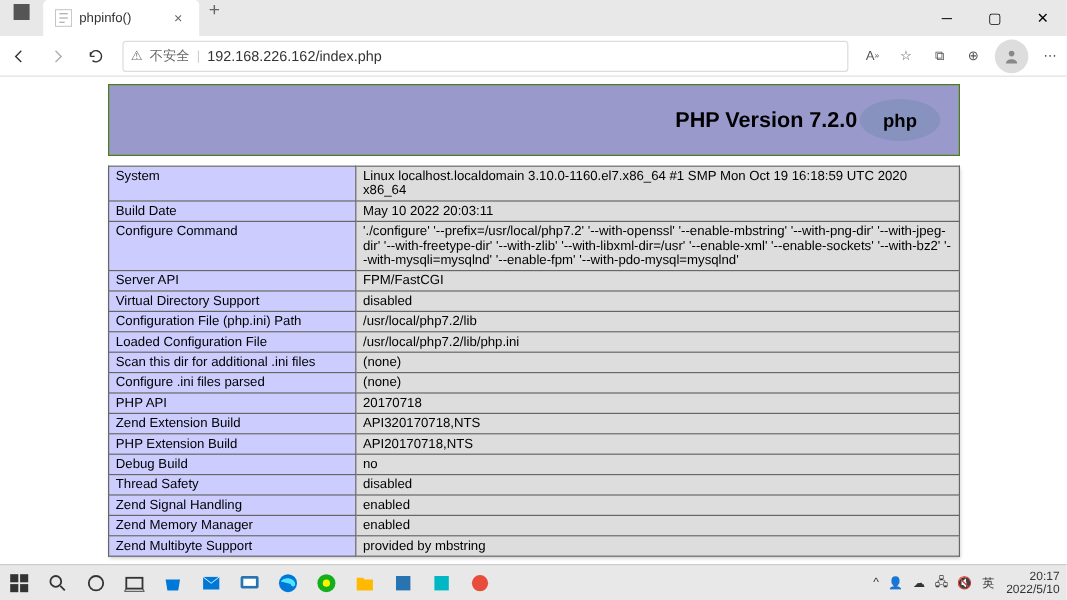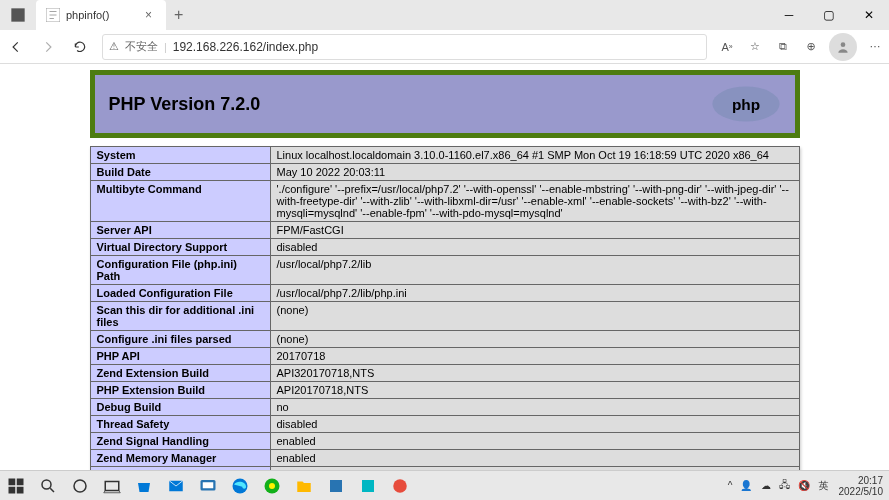--- a/index.html
+++ b/index.html
@@ -1,20 +1,20 @@
 <!DOCTYPE html>
 <html><head>
 <meta charset="utf-8">
 <style>
 * { margin: 0; padding: 0; box-sizing: border-box; }
 body { font-family: "Segoe UI", Tahoma, sans-serif; font-size: 11px; background: #fff; width: 889px; height: 500px; overflow: hidden; position: relative; }
 
 
 .browser-chrome { background: #f3f3f3; }
-.title-row { display: flex; align-items: center; height: 30px; background: #e8e8e8; }
+.title-row { display: flex; height: 30px; background: #e8e8e8; }
 .edge-icon { width: 20px; height: 20px; margin-left: 8px; display: inline-flex; align-items: center; justify-content: center; }
 .tab { display: flex; align-items: center; background: #fff; height: 30px; padding: 0 10px; margin-left: 8px; border-radius: 4px 4px 0 0; min-width: 130px; }
 .tab .fav { width: 14px; height: 14px; margin-right: 6px; }
 .tab .title { flex: 1; font-size: 11px; color: #333; }
 .tab .close { font-size: 12px; color: #666; padding: 0 4px; cursor: pointer; }
 .new-tab { padding: 0 8px; font-size: 16px; color: #666; cursor: pointer; }
 .win-controls { margin-left: auto; display: flex; }
 .win-controls span { width: 40px; height: 30px; display: inline-flex; align-items: center; justify-content: center; font-size: 12px; cursor: pointer; }
 
 .nav-row { display: flex; align-items: center; height: 34px; background: #fff; border-bottom: 1px solid #ddd; }
@@ -25,27 +25,27 @@
 .address-bar .warn-text { color: #666; margin-right: 0; font-size: 11px; }
 .address-bar .sep { color: #ccc; margin: 0 6px; }
 .address-bar input { border: none; outline: none; flex: 1; font-size: 12px; color: #333; }
 .right-icons { display: flex; align-items: center; }
 .right-icons span { width: 28px; height: 28px; display: inline-flex; align-items: center; justify-content: center; color: #555; cursor: pointer; }
 .avatar { width: 22px; height: 22px; border-radius: 50%; background: #ddd; display: inline-flex; align-items: center; justify-content: center; margin: 0 4px; }
 
 
 .content { height: 436px; overflow-y: auto; background: #fff; padding-top: 6px; }
 .page { width: 710px; margin: 0 auto; }
-.header-box { background: #9999cc; border: 5px solid #4d7c0f; padding: 10px 14px; display: flex; align-items: center; justify-content: space-between; margin-bottom: 8px; }
+.header-box { background: #9999cc; border: 1px solid #4d7c0f; padding: 10px 14px; display: flex; align-items: center; justify-content: flex-end; margin-bottom: 8px; }
 .header-box h1 { font-size: 18px; font-weight: bold; color: #000; }
 .php-logo { width: 70px; height: 38px; }
 
 table.info { width: 100%; border-collapse: collapse; box-shadow: 1px 2px 3px #ccc; }
 table.info td { border: 1px solid #666; padding: 2px 6px; font-size: 11px; vertical-align: top; word-wrap: break-word; }
-table.info td.e { background: #ccccff; font-weight: bold; width: 180px; color: #000; }
+table.info td.e { background: #ccccff; font-weight: normal; width: 206px; color: #000; }
 table.info td.v { background: #ddd; color: #000; }
 
 
 .taskbar { position: absolute; bottom: 0; left: 0; right: 0; height: 30px; background: #e8e8e8; border-top: 1px solid #ccc; display: flex; align-items: center; }
 .taskbar .tb-icon { width: 32px; height: 30px; display: inline-flex; align-items: center; justify-content: center; cursor: pointer; }
 .taskbar .tb-icon svg, .taskbar .tb-icon span { width: 18px; height: 18px; }
 .systray { margin-left: auto; display: flex; align-items: center; font-size: 10px; color: #333; }
 .systray span { padding: 0 4px; }
 .time { text-align: right; line-height: 1.1; padding: 0 6px; }
 </style>
@@ -128,21 +128,21 @@
       <tbody id="info-body">
           <tr>
             <td class="e">System</td>
             <td class="v">Linux localhost.localdomain 3.10.0-1160.el7.x86_64 #1 SMP Mon Oct 19 16:18:59 UTC 2020 x86_64</td>
           </tr>
           <tr>
             <td class="e">Build Date</td>
             <td class="v">May 10 2022 20:03:11</td>
           </tr>
           <tr>
-            <td class="e">Multibyte Command</td>
+            <td class="e">Configure Command</td>
             <td class="v">'./configure' '--prefix=/usr/local/php7.2' '--with-openssl' '--enable-mbstring' '--with-png-dir' '--with-jpeg-dir' '--with-freetype-dir' '--with-zlib' '--with-libxml-dir=/usr' '--enable-xml' '--enable-sockets' '--with-bz2' '--with-mysqli=mysqlnd' '--enable-fpm' '--with-pdo-mysql=mysqlnd'</td>
           </tr>
           <tr>
             <td class="e">Server API</td>
             <td class="v">FPM/FastCGI</td>
           </tr>
           <tr>
             <td class="e">Virtual Directory Support</td>
             <td class="v">disabled</td>
           </tr>

